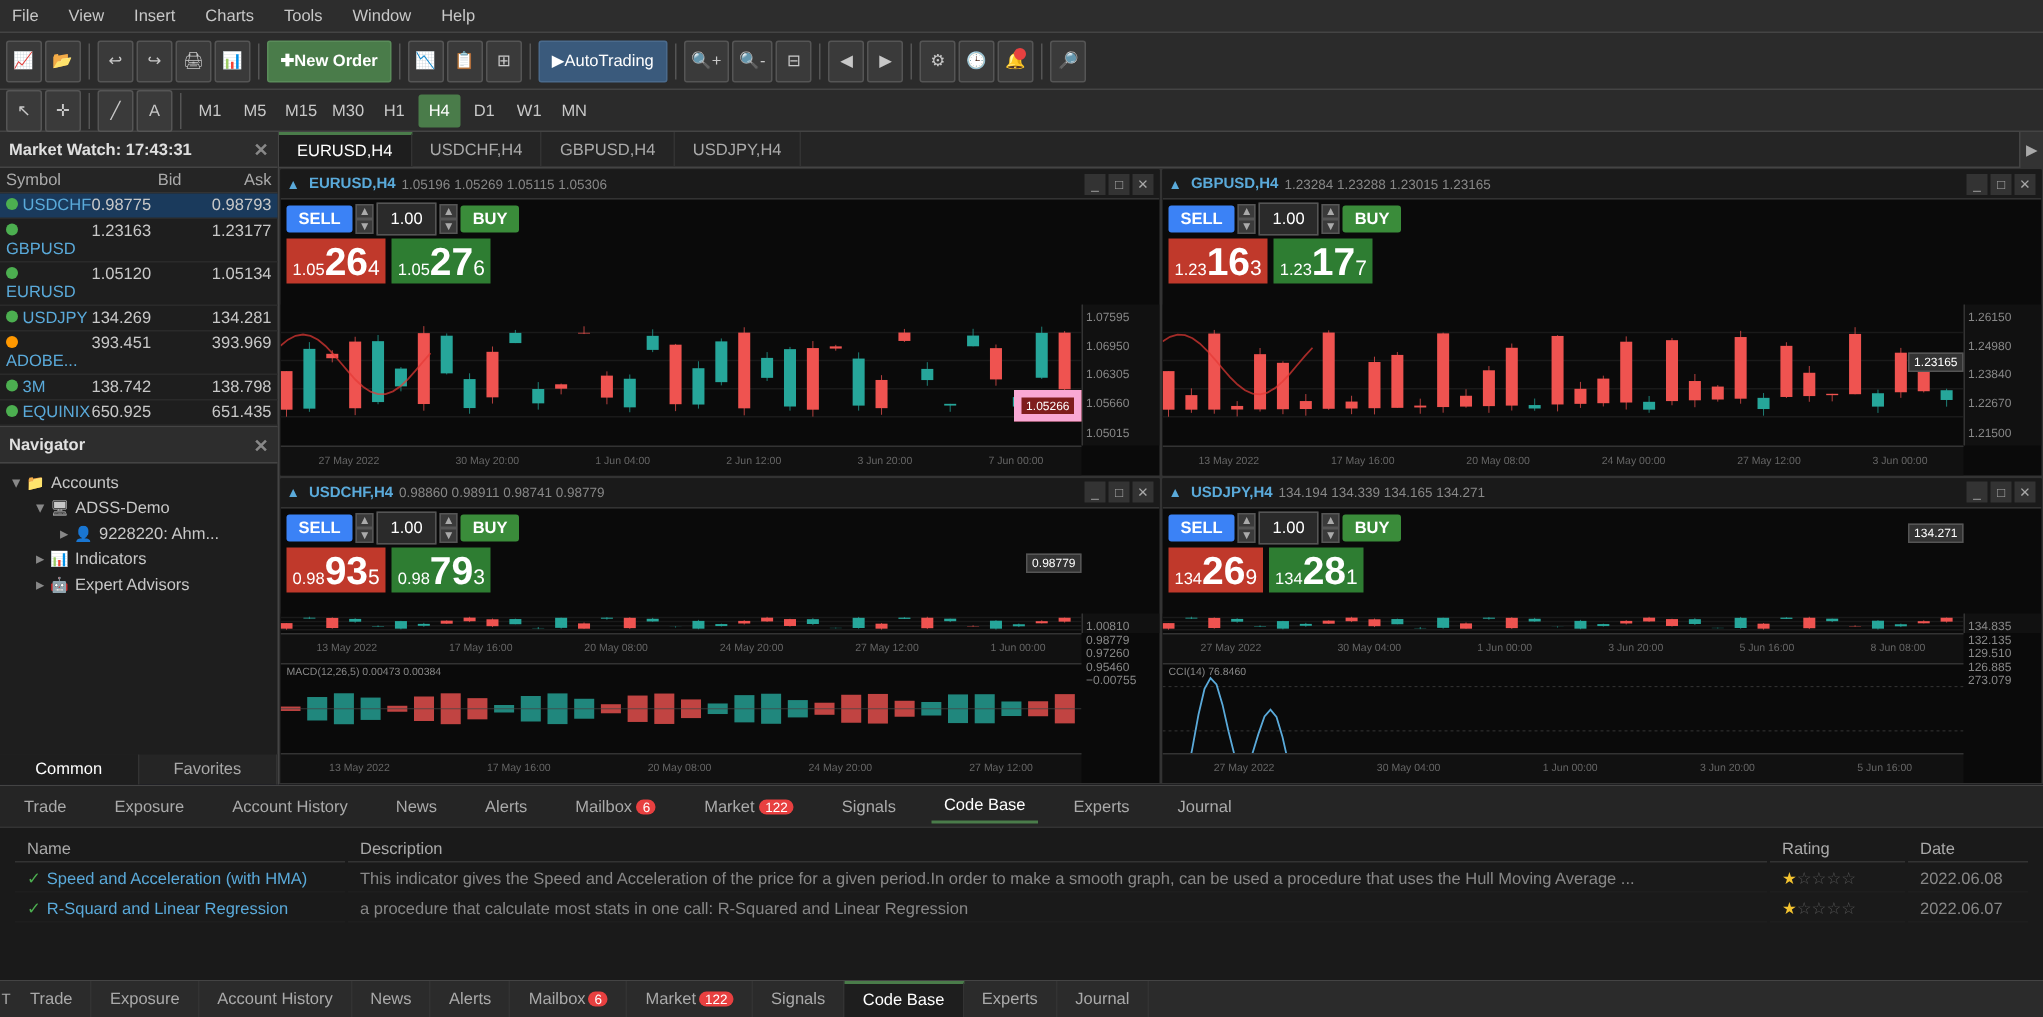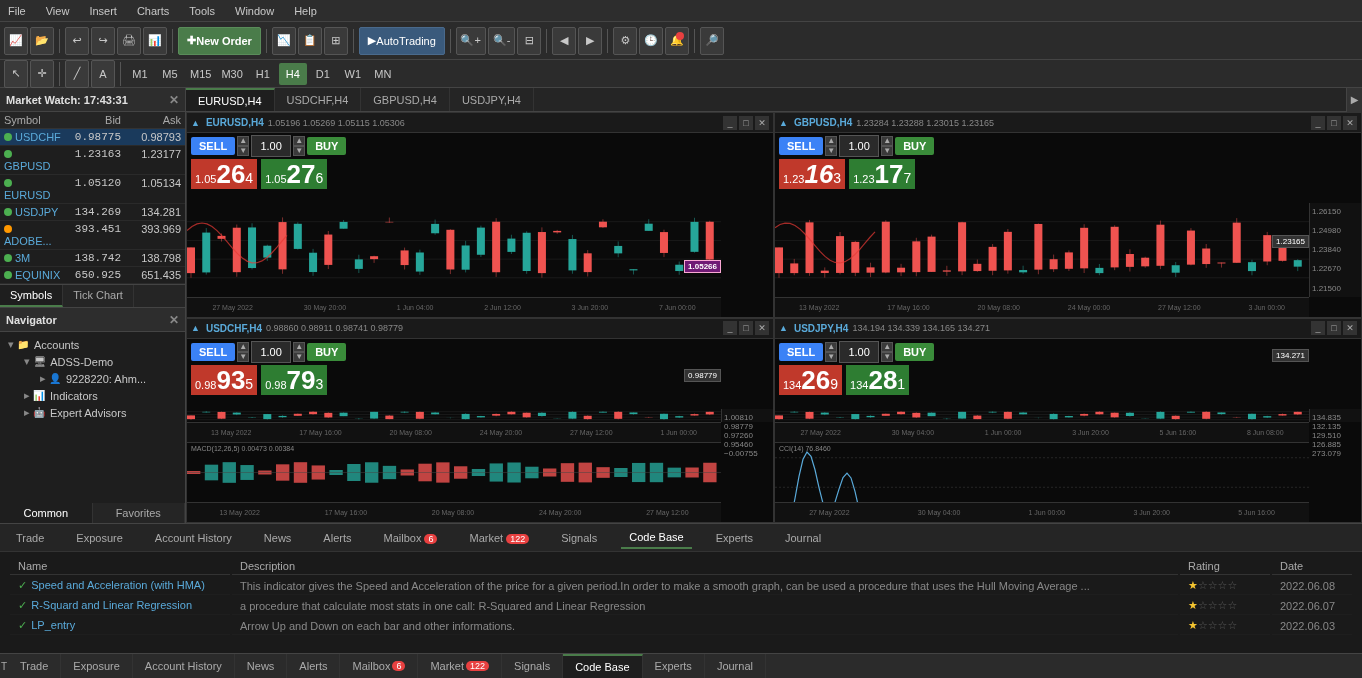--- a/index.html
+++ b/index.html
@@ -27,21 +27,21 @@
     
     .left-panel { width: 186px; background: #1e1e1e; border-right: 1px solid #444; display: flex; flex-direction: column; flex-shrink: 0; }
 
     
     .panel-header { height: 24px; background: #2d2d2d; display: flex; align-items: center; justify-content: space-between; padding: 0 6px; border-bottom: 1px solid #444; font-weight: bold; font-size: 11px; color: #e0e0e0; }
     .panel-close { cursor: pointer; color: #888; font-size: 12px; }
     .mw-header { display: grid; grid-template-columns: 1fr 60px 60px; padding: 2px 4px; background: #252525; color: #aaa; border-bottom: 1px solid #333; }
     .mw-row { display: grid; grid-template-columns: 1fr 60px 60px; padding: 2px 4px; border-bottom: 1px solid #2a2a2a; cursor: pointer; }
     .mw-row.selected { background: #1a3a5c; }
     .mw-symbol { color: #5aaada; }
-    .mw-bid { color: #c8c8c8; text-align: right; font-family: Liberation Mono, monospace; }
+    .mw-bid { color: #c8c8c8; text-align: left; }
     .mw-ask { color: #c8c8c8; text-align: right; }
     .mw-dot { display: inline-block; width: 8px; height: 8px; border-radius: 50%; margin-right: 3px; }
     .dot-green { background: #4caf50; }
     .dot-orange { background: #ff9800; }
 
     
     .tab-bar { display: flex; background: #252525; border-top: 1px solid #444; }
     .tab { padding: 4px 10px; cursor: pointer; font-size: 11px; color: #aaa; border-right: 1px solid #333; }
     .tab.active { background: #1e1e1e; color: #fff; border-bottom: 2px solid #4a7c4a; }
 
@@ -223,24 +223,20 @@
   </div>
         <div class="mw-row">
     <span class="mw-symbol">
       <span class="mw-dot dot-green"></span>EQUINIX
     </span>
     <span class="mw-bid">650.925</span>
     <span class="mw-ask">651.435</span>
   </div>
       </div>
 
-    <div class="tab-bar">
-      <div class="tab active">Symbols</div>
-      <div class="tab">Tick Chart</div>
-    </div>
 
     <div class="navigator-panel">
       <div class="panel-header">
         <span>Navigator</span>
         <span class="panel-close">✕</span>
       </div>
       <div class="nav-tree" id="nav-tree">
           <div class="nav-item" style="padding-left: 4px;">
     <span class="expand-arrow">▾</span>
     <span class="nav-icon">📁</span>
@@ -435,31 +431,38 @@
       <line x1="95.03571428571428%" y1="15.79456049943278%" x2="95.03571428571428%" y2="53.088657973200704%" stroke="#26a69a" stroke-width="0.5"></line>
       <rect x="94.28571428571428%" y="20.209751454459873%" width="1.5%" height="32.02469497000254%" fill="#26a69a"></rect>
 
       <line x1="97.89285714285714%" y1="18.96910885110025%" x2="97.89285714285714%" y2="65.25574011405376%" stroke="#ef5350" stroke-width="0.5"></line>
       <rect x="97.14285714285714%" y="20.049045182041368%" width="1.5%" height="40.428702028948194%" fill="#ef5350"></rect>
 
         <polyline points="0,27.49858702214233 5,23.443470618286906 10,20.867299674596232 15,20.00019586898593 20,20.91961500195822 25,23.543428100625842 30,27.637257755259363 35,32.83541435526346 40,38.673562052976024 45,44.63019650203078 50,50.173229287447505 55.00000000000001,54.807517799048995 60,58.119094846169254 65,59.81214711389741 70,59.73543928549226 75,57.89582344281007 80,54.4576269902395 85,49.72797377707596 90,44.12934963875593 95,38.16186299544637 100,32.35857165631982 " fill="none" stroke="#e53935" stroke-width="1.2" opacity="0.7"></polyline>
       </svg>
     </div>
 
+    <div style="position:absolute;top:90px;right:0;width:52px;bottom:20px;background:#111;border-left:1px solid #333;display:flex;flex-direction:column;justify-content:space-between;padding:4px 2px;font-size:8px;color:#888;">
+      <span>1.07595</span>
+            <span>1.06950</span>
+            <span>1.06305</span>
+            <span>1.05660</span>
+            <span>1.05015</span>
+    </div>
 
     <div style="position:absolute;bottom:0;left:0;right:52px;height:20px;background:#111;border-top:1px solid #333;display:flex;align-items:center;justify-content:space-around;font-size:7px;color:#666;overflow:hidden;">
       <span>27 May 2022</span>
             <span>30 May 20:00</span>
             <span>1 Jun 04:00</span>
             <span>2 Jun 12:00</span>
             <span>3 Jun 20:00</span>
             <span>7 Jun 00:00</span>
     </div>
 
-    <div style="position:absolute;right:52px;top:72%;background:#701a75;border:1px solid #f9a8d4;padding:1px 3px;font-size:8px;color:#fff;z-index:3;font-weight:bold;">1.05266</div>
+    <div style="position:absolute;right:52px;top:72%;background:#7f1d1d;border:5px solid #f9a8d4;padding:1px 3px;font-size:8px;color:#fff;z-index:3;">1.05266</div>
 
   </div>
         <div class="chart-container" style="position: relative; background: rgb(10, 10, 10); overflow: hidden;">
     <div class="chart-header">
       <span style="color:#5aaada;font-size:9px;margin-right:2px;">▲</span>
       <span class="chart-title">GBPUSD,H4</span>
       <span class="chart-values" style="font-size:9px;color:#888;">1.23284 1.23288 1.23015 1.23165</span>
       <div class="chart-controls">
         <button class="chart-ctrl-btn">_</button>
         <button class="chart-ctrl-btn">□</button>
@@ -477,21 +480,21 @@
       <div style="display:flex;flex-direction:column;">
         <button class="lot-arrow">▲</button>
         <button class="lot-arrow">▼</button>
       </div>
       <button class="buy-btn">BUY</button>
     </div>
 
     <div style="position:absolute;top:46px;left:4px;display:flex;align-items:baseline;gap:4px;z-index:2;">
       <div style="display:flex;align-items:baseline;background:#c0392b;padding:2px 4px;">
         <span style="font-size:11px;color:#fff;">1.23</span>
-        <span style="font-size:26px;font-weight:bold;color:#fff;line-height:1;font-style:italic;">16</span>
+        <span style="font-size:26px;font-weight:bold;color:#fff;line-height:1;">16</span>
         <span style="font-size:14px;color:#fff;vertical-align:super;">3</span>
       </div>
       <div style="display:flex;align-items:baseline;background:#2e7d32;padding:2px 4px;">
         <span style="font-size:11px;color:#fff;">1.23</span>
         <span style="font-size:26px;font-weight:bold;color:#fff;line-height:1;">17</span>
         <span style="font-size:14px;color:#fff;vertical-align:super;">7</span>
       </div>
     </div>
 
     <div style="position:absolute;top:90px;left:0;right:52px;bottom:20px;background:#0a0a0a;">
@@ -1085,28 +1088,20 @@
     <td style="color:#888;">2022.06.08</td>
   </tr>
           <tr>
     <td style="color:#5aaada;">
       <span style="color:#4caf50;margin-right:4px;">✓</span>R-Squard and Linear Regression
     </td>
     <td style="max-width:700px;overflow:hidden;text-overflow:ellipsis;white-space:nowrap;color:#888;margin-top:12px;">a procedure that calculate most stats in one call: R-Squared and Linear Regression</td>
     <td style="color:#f4c430;">★<span style="color:#555;">☆☆☆☆</span></td>
     <td style="color:#888;">2022.06.07</td>
   </tr>
-          <tr>
-    <td style="color:#5aaada;">
-      <span style="color:#4caf50;margin-right:4px;">✓</span>LP_entry
-    </td>
-    <td style="max-width:700px;overflow:hidden;text-overflow:ellipsis;white-space:nowrap;color:#888;">Arrow Up and Down on each bar and other informations.</td>
-    <td style="color:#f4c430;">★<span style="color:#555;">☆☆☆☆</span></td>
-    <td style="color:#888;">2022.06.03</td>
-  </tr>
         </tbody>
     </table>
   </div>
 </div>
 
 <div class="bottom-tabs">
   <div style="width:8px; background:#2b2b2b; cursor:pointer; display:flex;align-items:center;justify-content:center;color:#aaa;font-size:10px;">T</div>
   <div class="bottom-tab">Trade</div>
   <div class="bottom-tab">Exposure</div>
   <div class="bottom-tab">Account History</div>

